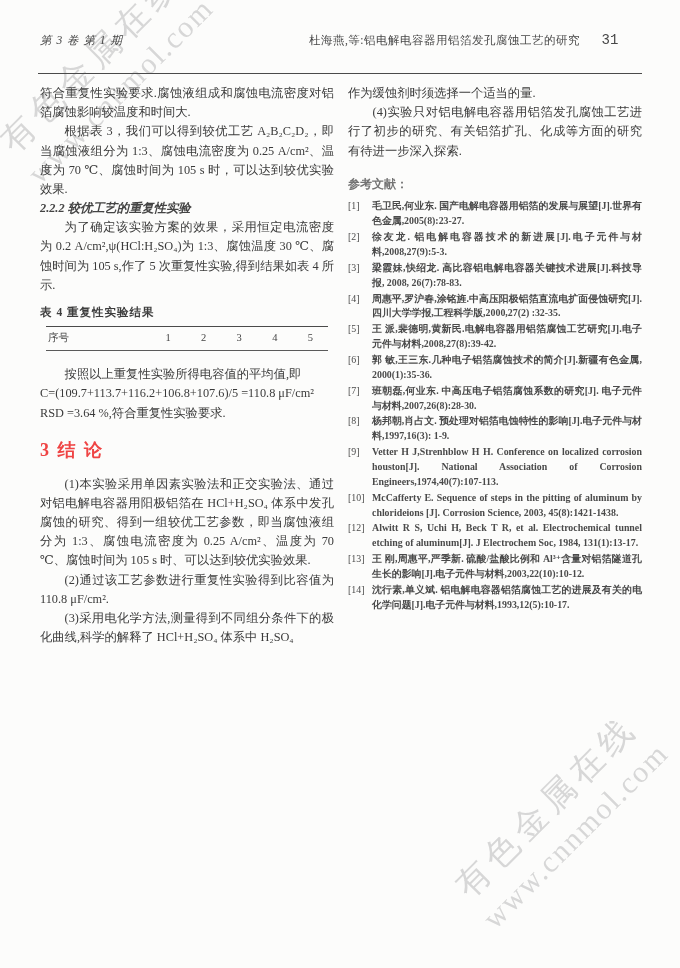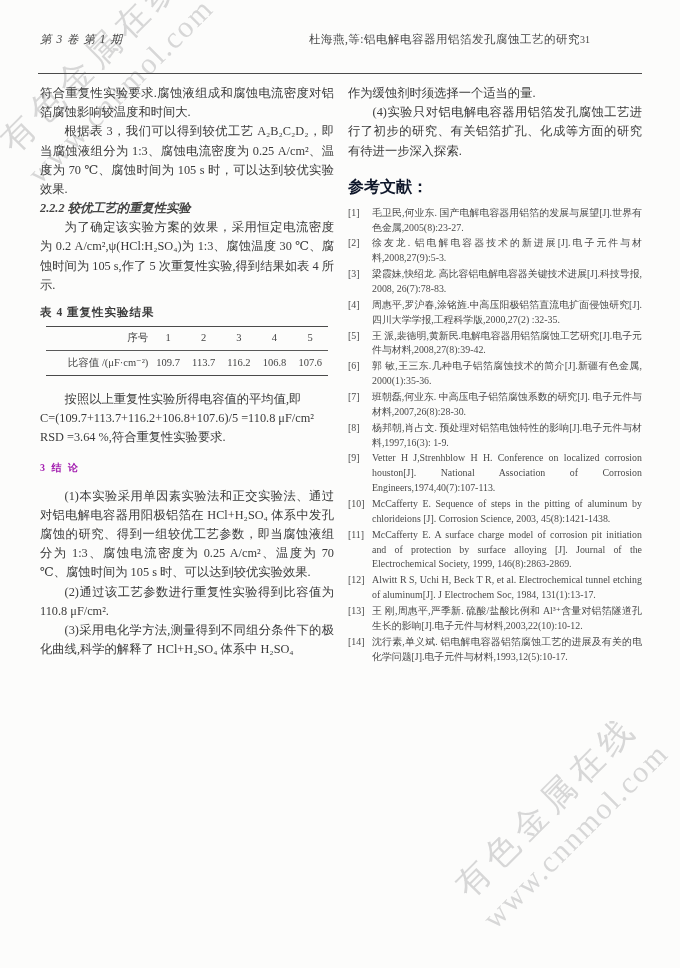--- a/index.html
+++ b/index.html
@@ -33,21 +33,21 @@
   .header {
     position: absolute;
     left: 40px; right: 40px; top: 32px;
     display: flex;
     align-items: baseline;
     font-size: 11.5px;
     color: #474747;
   }
   .header .issue { width: 150px; font-style: italic; letter-spacing: 1px; }
   .header .run-title { flex: 1; text-align: right; letter-spacing: 0.5px; }
-  .header .pageno { width: 60px; text-align: left; font-size: 10px; }
+  .header .pageno { width: 60px; text-align: center; font-size: 14px; font-family: Liberation Mono, monospace; }
   .header-rule {
     position: absolute;
     left: 38px; right: 38px; top: 73px;
     border-top: 1.6px solid #4a4a4a;
   }
   
   .columns {
     position: absolute;
     left: 40px; right: 38px; top: 84px;
     display: flex;
@@ -58,23 +58,23 @@
   .para.no-indent { text-indent: 0; }
   .formula { text-indent: 0; }
   .subsection {
     font-style: italic;
     font-weight: bold;
     color: #444;
     margin: 0 0;
   }
   .concl-heading {
     font-weight: bold;
-    font-size: 10px;
+    font-size: 18px;
     letter-spacing: 2px;
-    color: #a21caf;
+    color: #ef4444;
     margin: 13px 0 11px 0;
   }
   
   .tbl-caption {
     text-align: left;
     font-weight: bold;
     font-size: 11.5px;
     color: #3d3d3d;
     margin: 9px 0 4px 0;
     letter-spacing: 1px;
@@ -83,38 +83,38 @@
     width: 96%;
     margin: 0 auto 8px auto;
     border-collapse: collapse;
     font-size: 10.5px;
     color: #444;
     border-top: 1.6px solid #4a4a4a;
     border-bottom: 1.6px solid #4a4a4a;
   }
   table.three-line tr:first-child td { border-bottom: 0.9px solid #5a5a5a; }
   table.three-line td { padding: 3.5px 2px; text-align: center; }
-  table.three-line td:first-child { text-align: right; width: 37%; }
+  table.three-line td:first-child { text-align: left; width: 37%; }
   
   .refs-heading {
     font-weight: bold;
-    font-size: 16px;
-    color: #0f172a;
+    font-size: 12px;
+    color: #737373;
     margin: 14px 0 6px 0;
   }
   .ref {
     display: flex;
     font-size: 9.9px;
     line-height: 1.5;
     color: #4a4a4a;
     text-align: justify;
     margin-bottom: 1px;
   }
   .ref-label { flex: 0 0 24px; }
-  .ref-text { flex: 1; }
+  .ref-text { flex: 1; font-weight: bold; }
   .spacer-sm { height: 6px; }
 </style>
 </head>
 <body>
 
 <div class="page">
 
   <div class="watermark wm-top-left">
     <div class="wm-cn">有色金属在线</div>
     <div class="wm-url">www.cnnmol.com</div>
@@ -143,28 +143,20 @@
       <table class="three-line">
         <tbody>
             <tr>
           <td>序号</td>
           <td>1</td>
           <td>2</td>
           <td>3</td>
           <td>4</td>
           <td>5</td>
         </tr>
-        <tr>
-          <td>比容值 /(μF·cm⁻²)</td>
-          <td>109.7</td>
-          <td>113.7</td>
-          <td>116.2</td>
-          <td>106.8</td>
-          <td>107.6</td>
-        </tr>
       </tbody>
         </table>
 
       <div class="spacer-sm"></div>
       <p class="para">按照以上重复性实验所得电容值的平均值,即</p>
       <p class="formula">C=(109.7+113.7+116.2+106.8+107.6)/5 =110.8 μF/cm²</p>
       <p class="formula">RSD =3.64 %,符合重复性实验要求.</p>
 
       <h2 class="concl-heading">3  结  论</h2>
       <p class="para">(1)本实验采用单因素实验法和正交实验法、通过对铝电解电容器用阳极铝箔在 HCl+H₂SO₄ 体系中发孔腐蚀的研究、得到一组较优工艺参数，即当腐蚀液组分为 1:3、腐蚀电流密度为 0.25 A/cm²、温度为 70 ℃、腐蚀时间为 105 s 时、可以达到较优实验效果.</p>
@@ -212,24 +204,20 @@
       </div>
       <div class="ref">
         <span class="ref-label">[9]</span>
         <span class="ref-text">Vetter H J,Strenhblow H H. Conference on  localized corrosion houston[J]. National Association of Corrosion Engineers,1974,40(7):107-113.</span>
       </div>
       <div class="ref">
         <span class="ref-label">[10]</span>
         <span class="ref-text">McCafferty E. Sequence of steps in the pitting of aluminum by chlorideions [J]. Corrosion Science, 2003, 45(8):1421-1438.</span>
       </div>
       <div class="ref">
-        <span class="ref-label">[11]</span>
-        <span class="ref-text">McCafferty E. A surface charge model of corrosion pit initiation and of protection by surface alloying [J]. Journal of the Electrochemical Society, 1999, 146(8):2863-2869.</span>
-      </div>
-      <div class="ref">
         <span class="ref-label">[12]</span>
         <span class="ref-text">Alwitt R S, Uchi H, Beck T R, et al. Electrochemical tunnel etching of aluminum[J]. J Electrochem Soc, 1984, 131(1):13-17.</span>
       </div>
       <div class="ref">
         <span class="ref-label">[13]</span>
         <span class="ref-text">王 刚,周惠平,严季新. 硫酸/盐酸比例和 Al³⁺含量对铝箔隧道孔生长的影响[J].电子元件与材料,2003,22(10):10-12.</span>
       </div>
       <div class="ref">
         <span class="ref-label">[14]</span>
         <span class="ref-text">沈行素,单义斌. 铝电解电容器铝箔腐蚀工艺的进展及有关的电化学问题[J].电子元件与材料,1993,12(5):10-17.</span>

